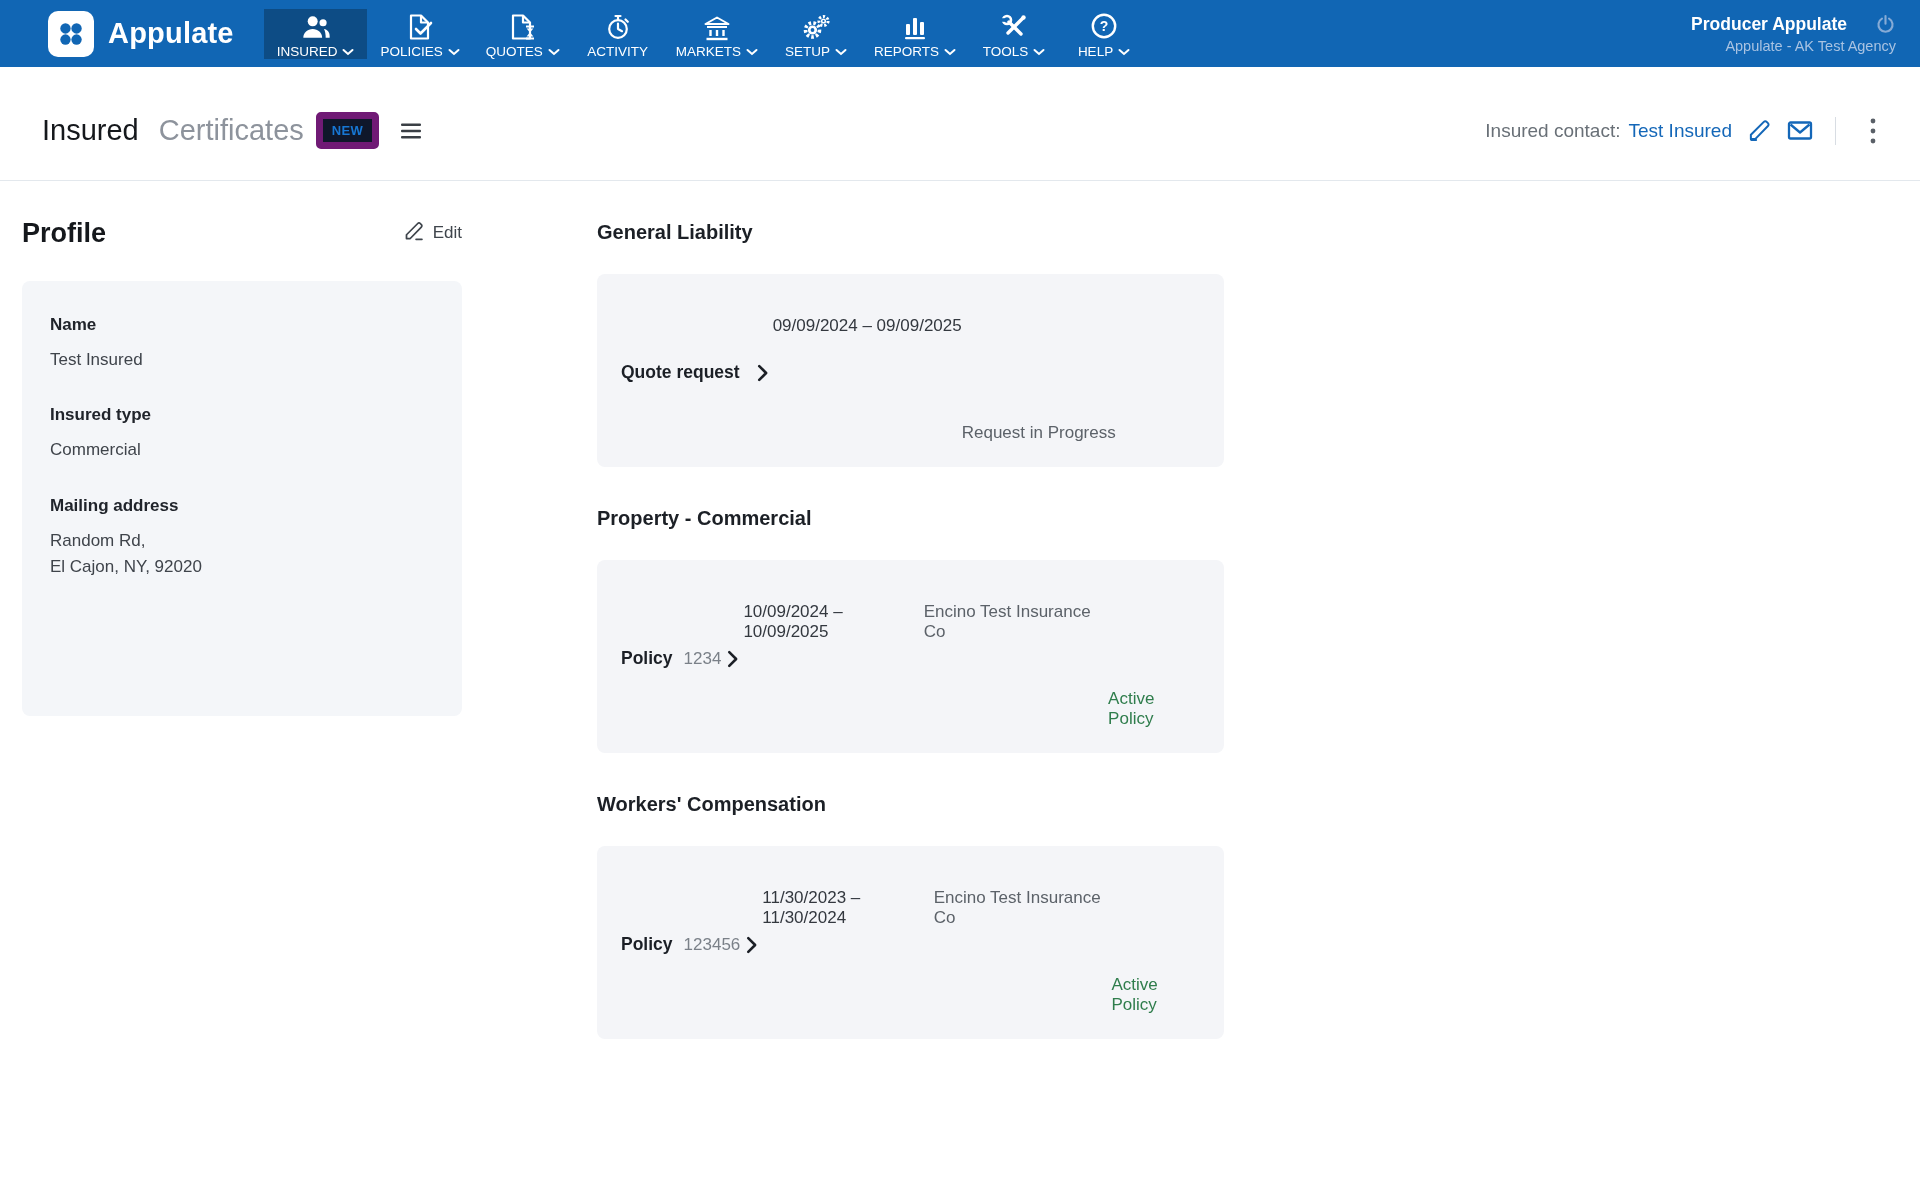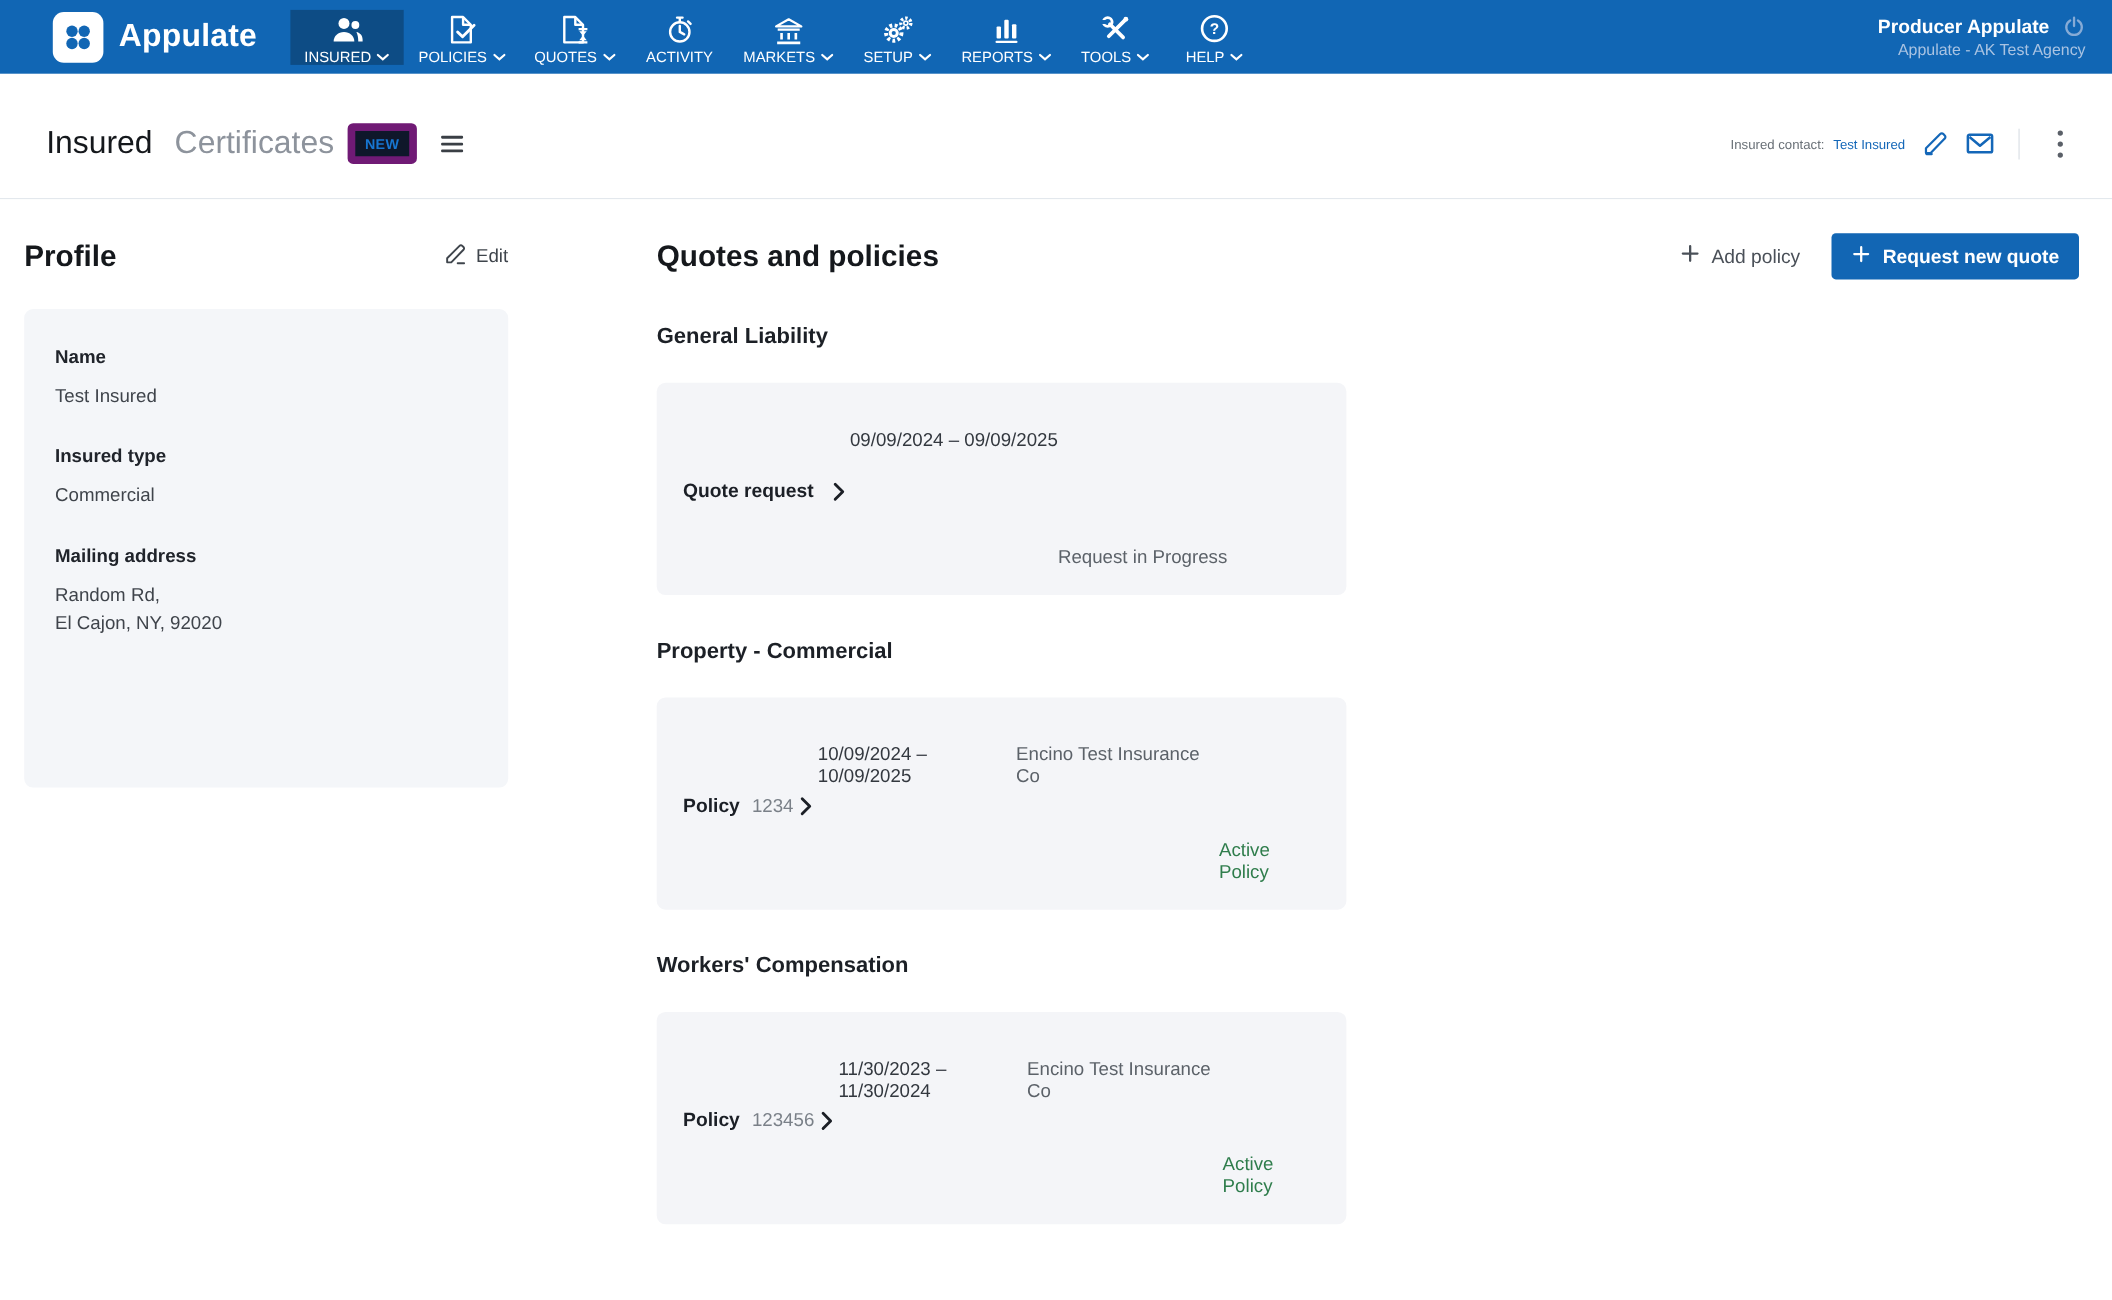--- a/index.html
+++ b/index.html
@@ -10,31 +10,31 @@
   .navbar { height:67px; background:#1166b4; display:flex; align-items:center;padding-left:26px; }
   .brand { display:flex; align-items:center; gap:14px; padding:0 30px 0 22px; cursor:pointer; }
   .logo-mark { width:46px; height:46px; background:#fff; border-radius:10px; display:flex; align-items:center; justify-content:center; }
   .brand-name { color:#fff; font-size:29px; font-weight:700; letter-spacing:.2px; }
   .nav-items { display:flex; }
   .nav-item { display:flex; flex-direction:column; align-items:center; justify-content:center; padding:0 13px; min-width:90px; cursor:pointer; }
   .nav-item.active { background:#0d4c85; }
   .nav-icon { height:32px; display:flex; align-items:flex-end; justify-content:center; }
   .nav-label { margin-top:3px; color:#fff; font-size:13.5px; display:flex; align-items:center; gap:5px; white-space:nowrap; }
   .nav-user { margin-left:auto; padding-right:24px; display:flex; flex-direction:column; justify-content:center; align-items:flex-end; }
-  .user-top { display:flex; align-items:center; gap:12px; color:#fff; font-size:17.5px; font-weight:700; cursor:pointer; }
+  .user-top { display:flex; align-items:center; gap:28px; color:#fff; font-size:17.5px; font-weight:700; cursor:pointer; }
   .user-agency { color:#a9c3e2; font-size:14.5px; margin-top:3px; }
 
   
   .page-header { height:114px; display:flex; align-items:center; padding:14px 44px 0 42px; border-bottom:1px solid #e3e8ed; }
   .title-tabs { display:flex; align-items:center; }
   .tab-main { font-size:29px; color:#15181c; cursor:pointer; }
   .tab-secondary { font-size:29px; color:#8d939c; margin-left:20px; cursor:pointer; }
   .badge-new { margin-left:12px; background:#0f172a; border:7px solid #701a75; color:#1776d2; font-size:13px; font-weight:700; padding:4px 9px; border-radius:5px; letter-spacing:.3px; }
   .hamburger { margin-left:20px; display:flex; cursor:pointer; }
-  .contact-row { margin-left:auto; display:flex; align-items:center; font-size:12px; }
+  .contact-row { margin-left:auto; display:flex; align-items:center; font-size:19px; }
   .contact-label { color:#697077; }
   .contact-link { color:#1467b8; margin-left:8px; cursor:pointer; }
   .icon-btn { display:flex; align-items:center; cursor:pointer; color:#1467b8; }
   .contact-row .icon-btn { margin-left:16px; }
   .vsep { width:1px; height:28px; background:#d8dde3; margin:0 18px 0 22px; }
 
   
   .content { display:flex; padding:0 30px 0 22px; }
   .left-col { width:440px; flex:none; margin-right:135px; }
   .left-head, .main-head { margin-top:30px; height:44px; display:flex; align-items:center; }
@@ -309,39 +309,20 @@
       </div>
       <div class="field">
         <div class="field-label">Mailing address</div>
         <div class="field-value">Random Rd,</div>
         <div class="field-value">El Cajon, NY, 92020</div>
       </div>
     </div>
   </div>
 
   <div class="main-col">
-    <div class="main-head">
-      <span class="col-title">Quotes and policies</span>
-      <span class="add-policy">
-        <span>
-          <svg width="19" height="19" viewBox="0 0 20 20" fill="none" stroke="#4a5058" stroke-width="2.2" stroke-linecap="round">
-              <path d="M10 3v14M3 10h14"></path>
-            </svg>
-        </span>
-        <span>Add policy</span>
-      </span>
-      <button class="request-btn">
-        <span>
-          <svg width="18" height="18" viewBox="0 0 20 20" fill="none" stroke="#fff" stroke-width="2.3" stroke-linecap="round">
-              <path d="M10 3v14M3 10h14"></path>
-            </svg>
-        </span>
-        <span>Request new quote</span>
-      </button>
-    </div>
 
     <div class="section-head">General Liability</div>
     <div class="policy-card">
       <div class="card-title-row">
         <span class="card-title">Quote request</span>
         <span class="card-number"></span>
         <span class="card-chevron">
           <svg width="22" height="22" viewBox="0 0 24 24" fill="none" stroke="#1b1f26" stroke-width="2.8" stroke-linecap="round" stroke-linejoin="round">
               <path d="M9 4.5L16.5 12 9 19.5"></path>
             </svg>

